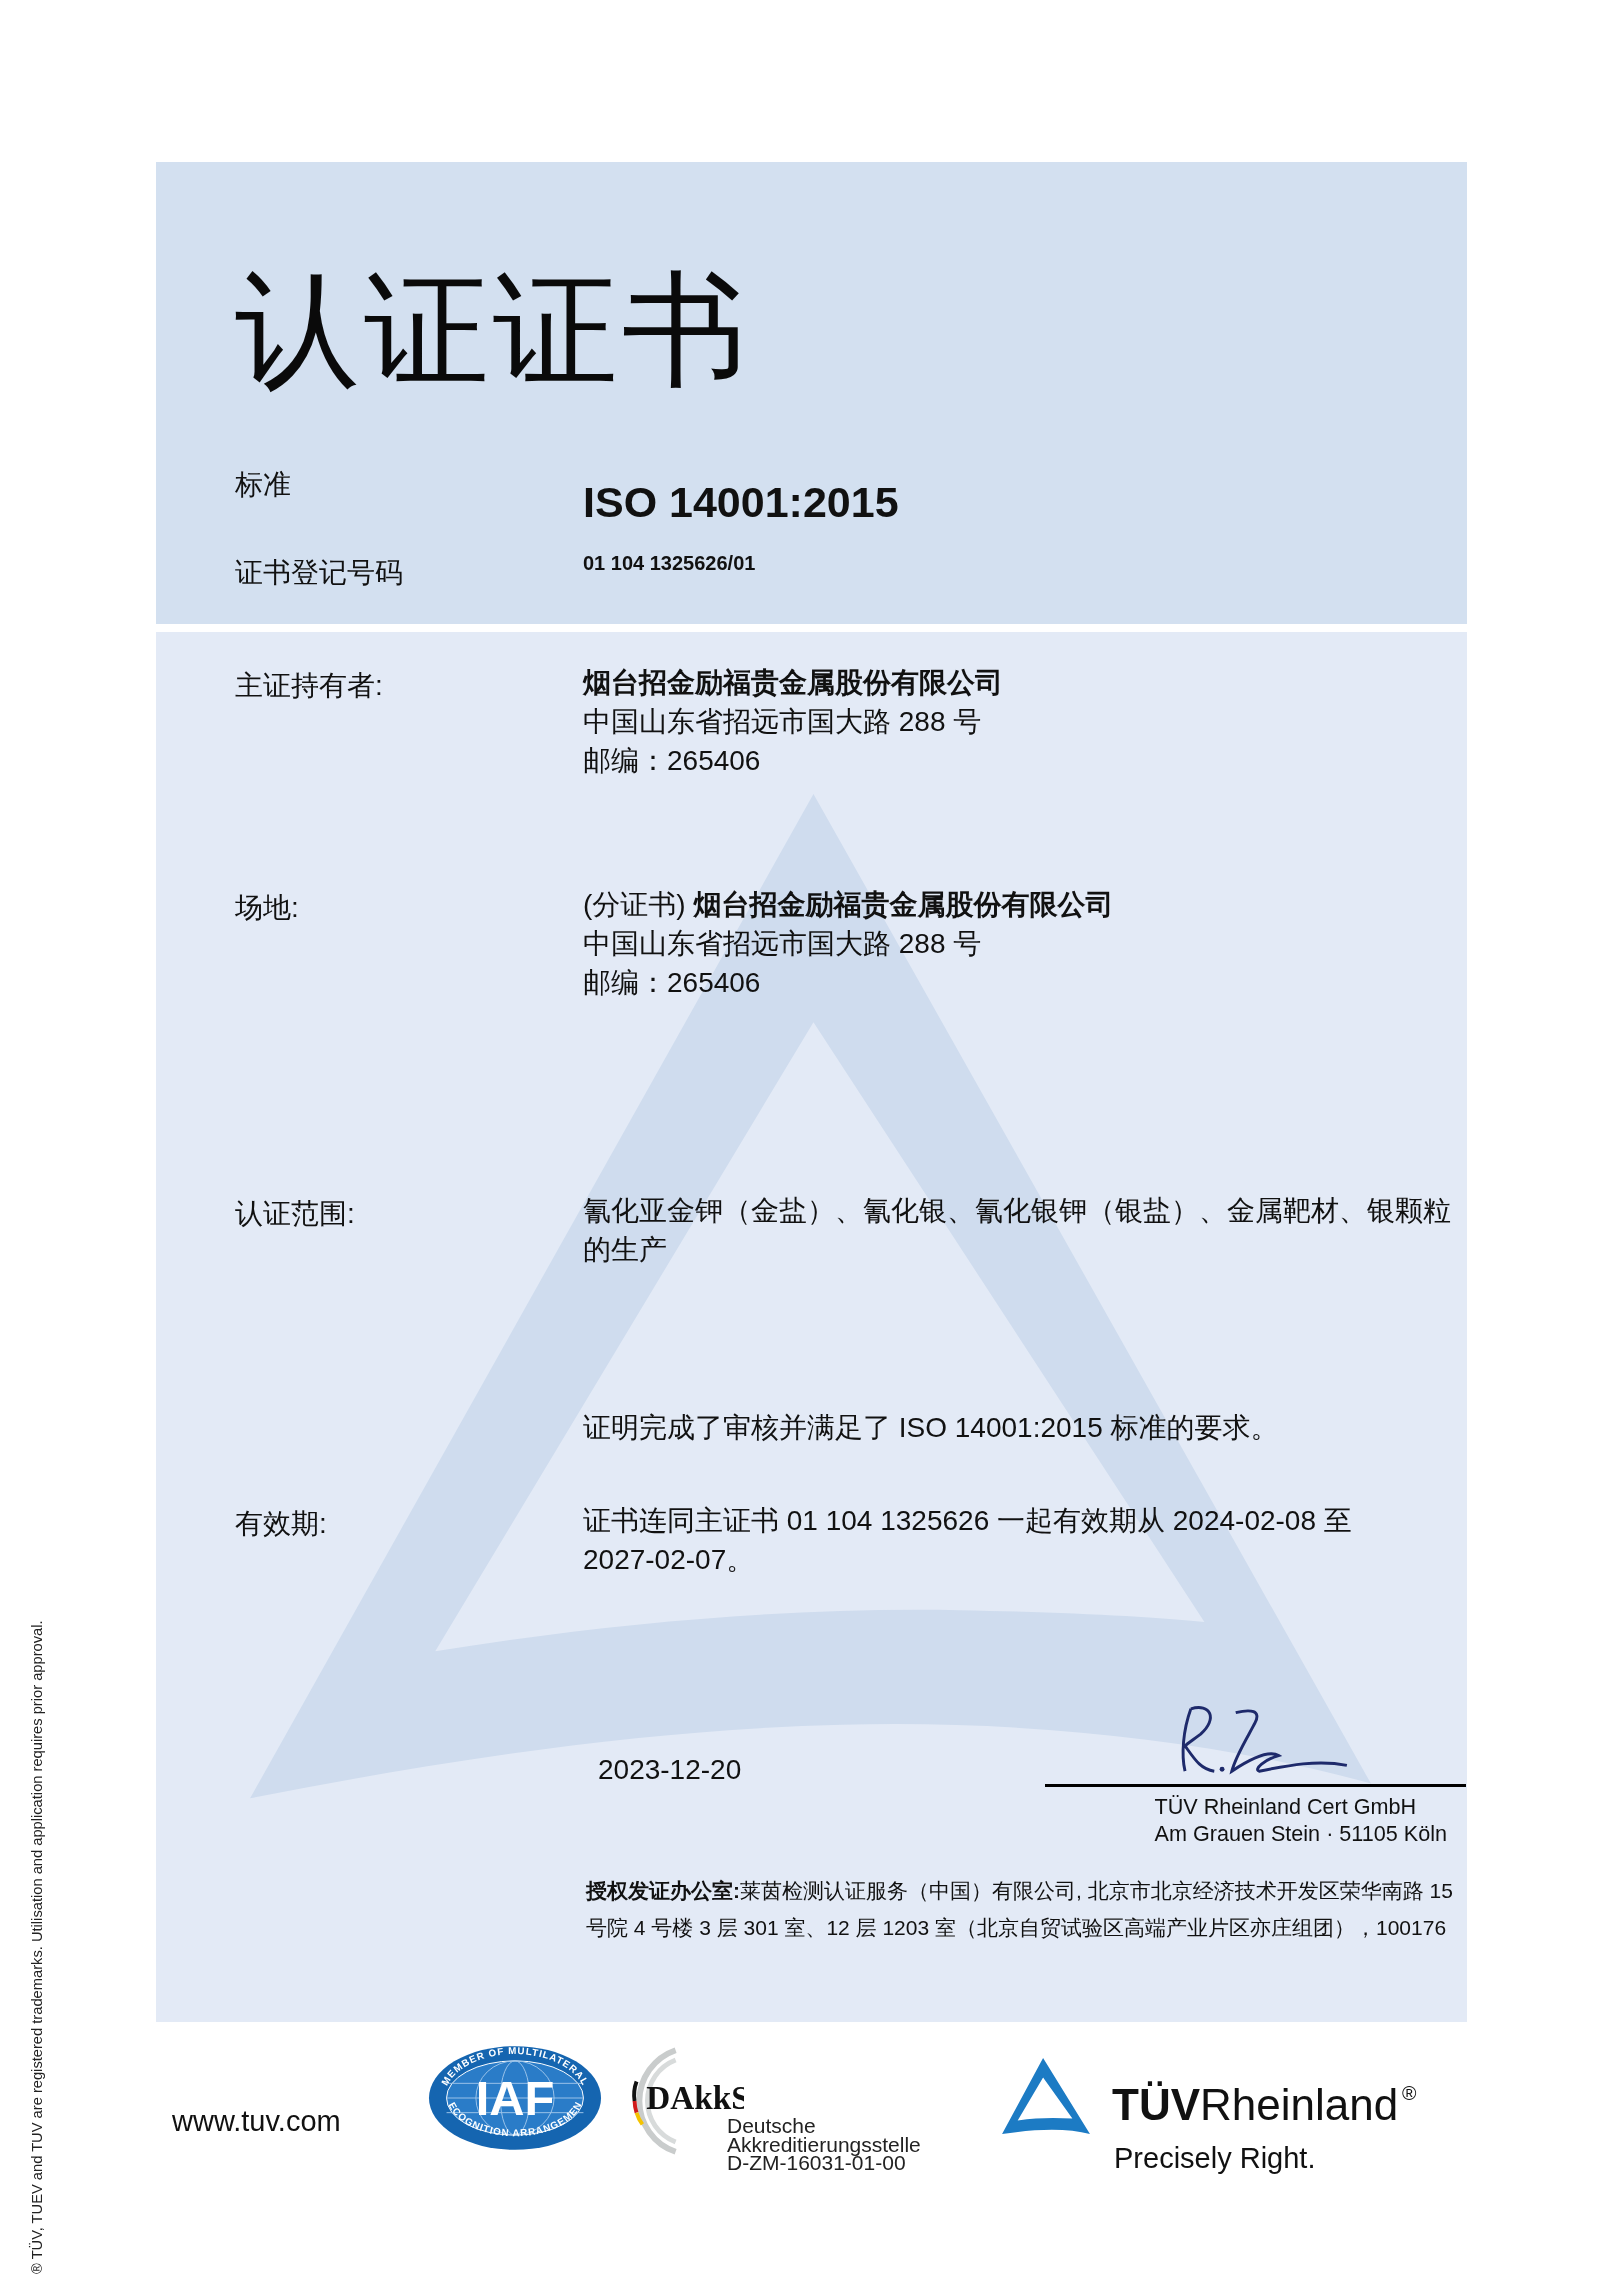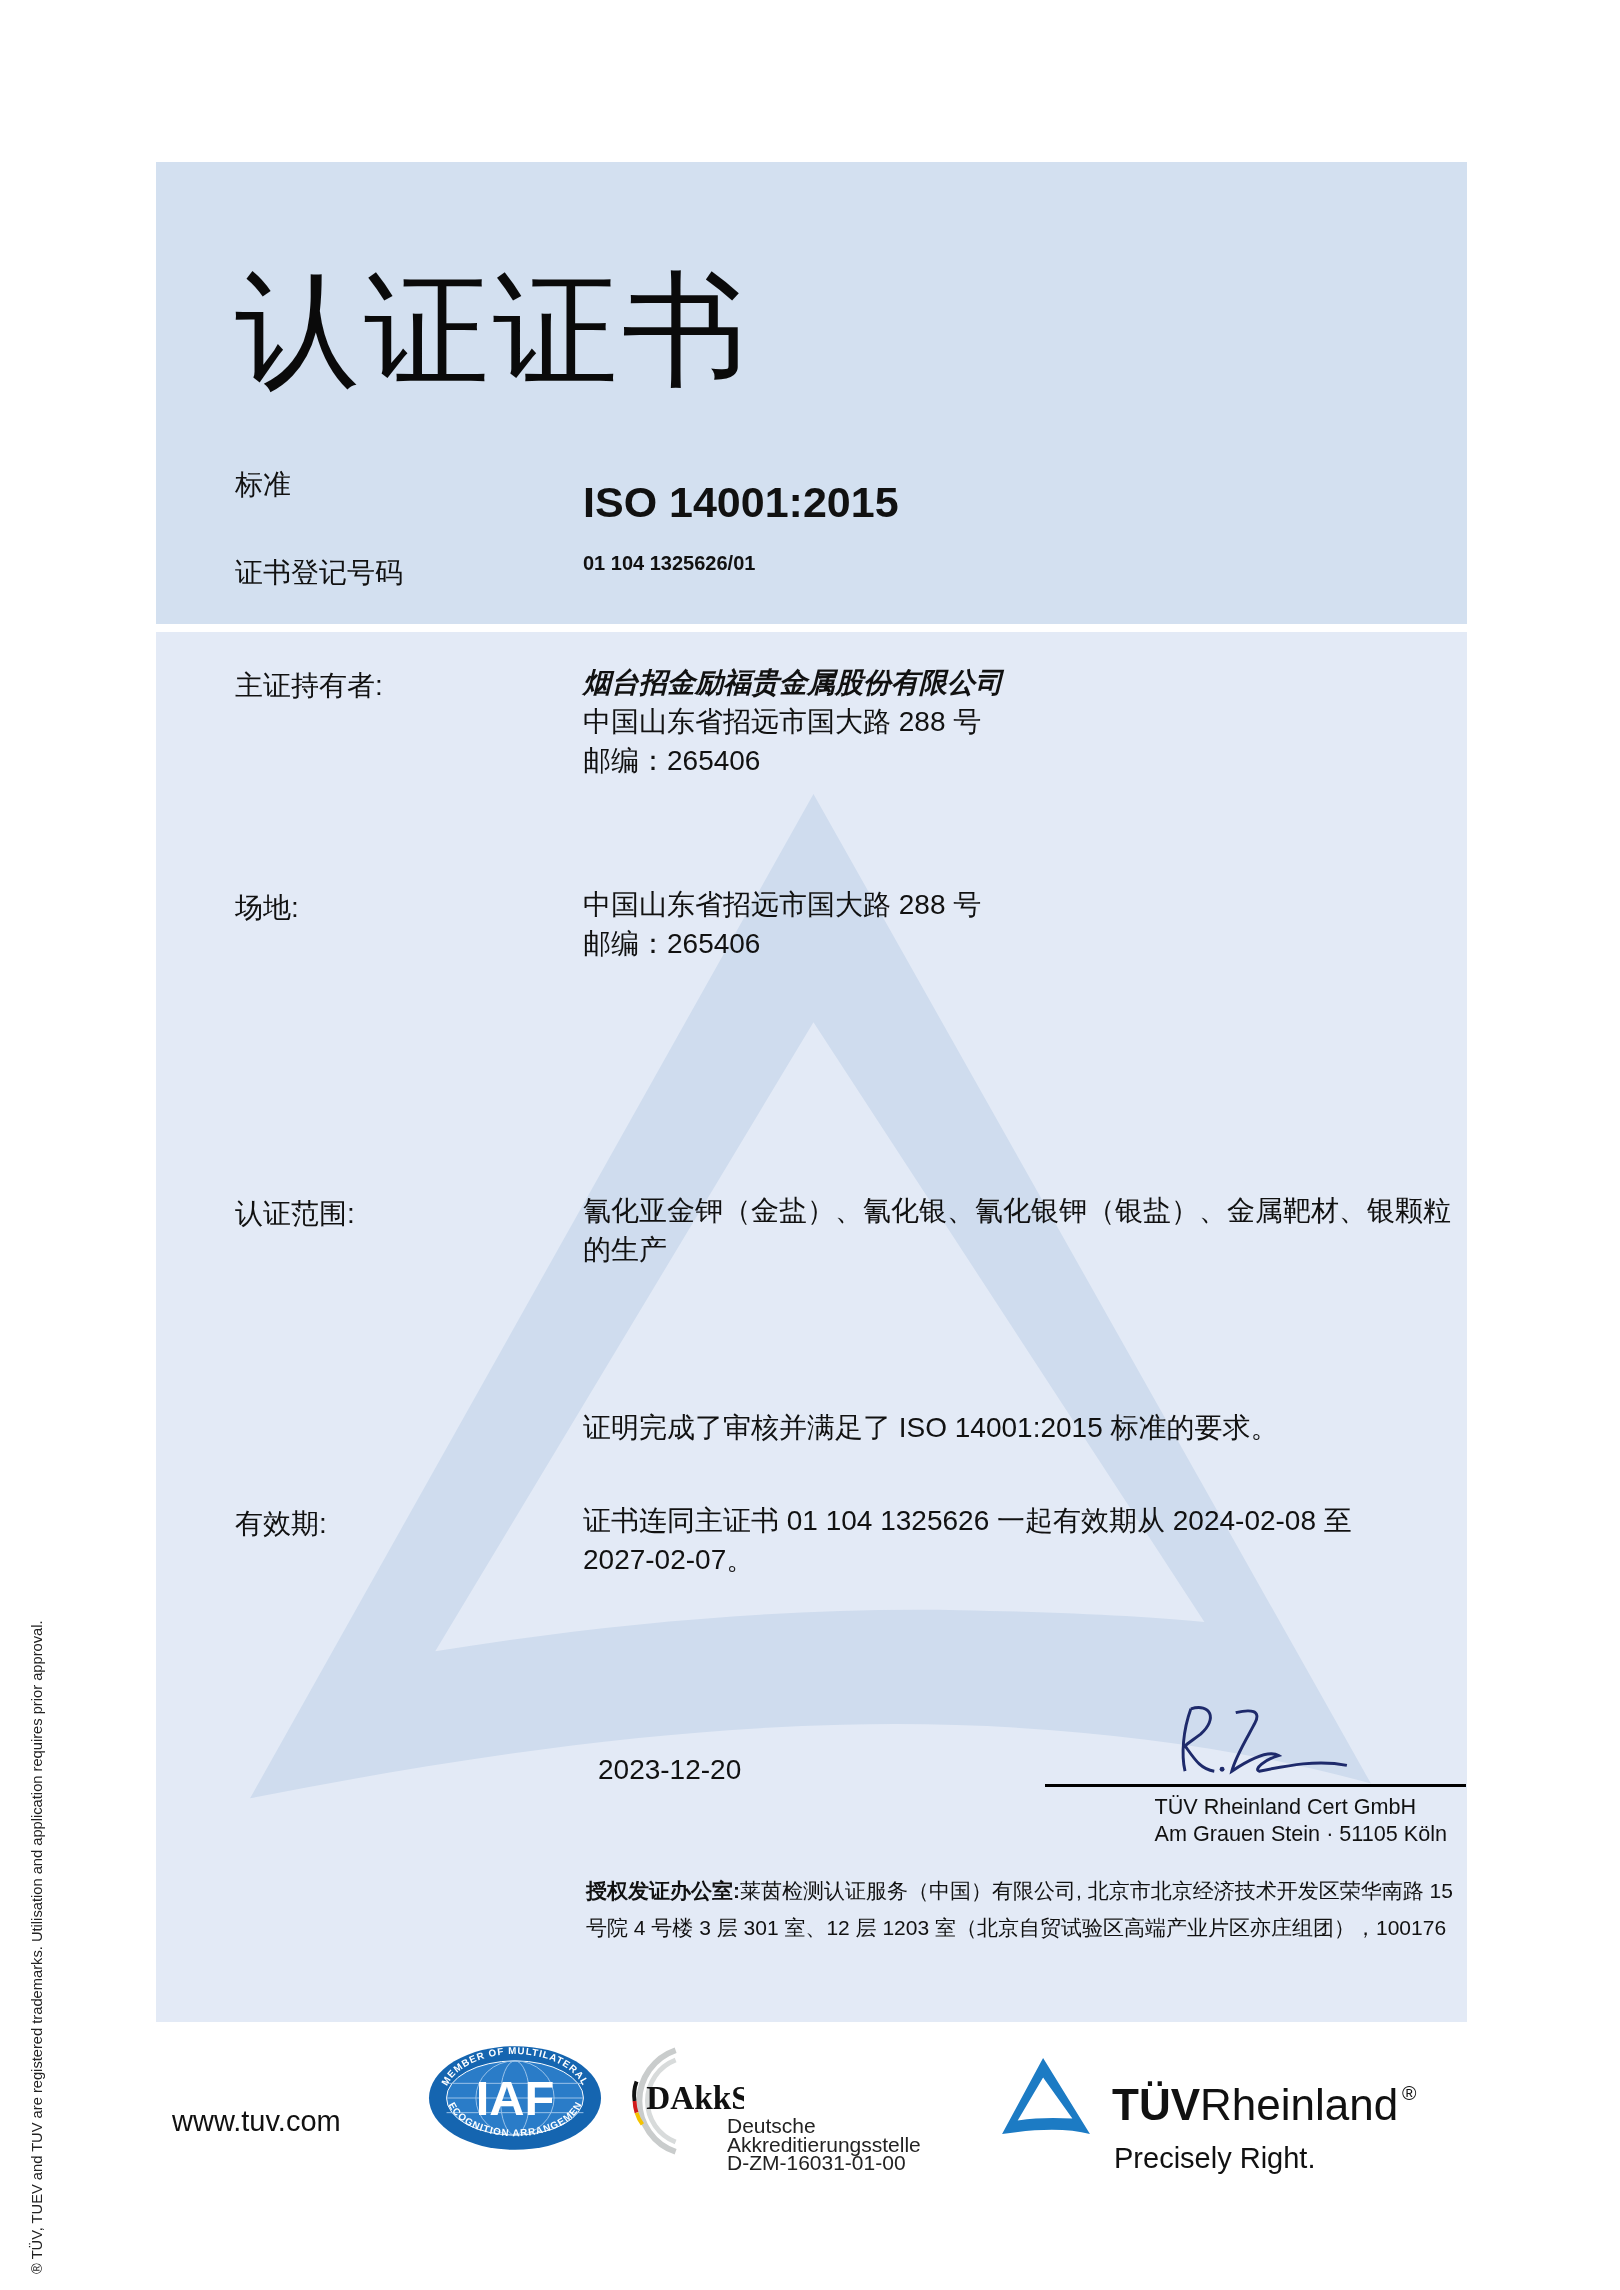--- a/index.html
+++ b/index.html
@@ -15,21 +15,21 @@
     position: absolute; left: 156px; top: 632px; width: 1311px; height: 1390px;
     background: #e3eaf6; overflow: hidden;
   }
   .watermark { position: absolute; left: 0; top: 0; }
   .title {
     position: absolute; left: 235px; top: 267px; font-size: 125px; letter-spacing: 3.9px;
     font-weight: normal; line-height: 1; color: #0a0a0a;
   }
   .lbl { position: absolute; left: 235px; font-size: 28px; color: #111; }
   .val { position: absolute; left: 583px; font-size: 28px; color: #111; line-height: 39px; }
-  .val .b { font-weight: bold; font-style: italic; }
+  .val .b { font-weight: bold; }
   .std { position: absolute; left: 583px; top: 478px; font-size: 43px; font-weight: bold; }
   .certno { position: absolute; left: 583px; top: 552px; font-size: 20px; font-weight: bold; }
   .line { display: block; white-space: nowrap; }
   .scope { position: absolute; left: 583px; top: 1191px; width: 882px; font-size: 28px; line-height: 39px; }
   .date { position: absolute; left: 598px; top: 1754px; font-size: 28px; }
   .sig { position: absolute; left: 1171px; top: 1701px; }
   .sigline { position: absolute; left: 1045px; top: 1784px; width: 421px; height: 2.9px; background: #000; }
   .issuer { position: absolute; right: 173px; top: 1794px; text-align: left; font-size: 21.6px; line-height: 26.5px; }
   .office { position: absolute; left: 586px; top: 1872px; width: 882px; font-size: 21px; line-height: 37px; }
   .office .b { font-weight: bold; }
@@ -68,20 +68,21 @@
 
 <div class="lbl" style="top:667px">主证持有者:</div>
 <div class="val" style="top:663px">
   <span class="line b">烟台招金励福贵金属股份有限公司</span>
   <span class="line">中国山东省招远市国大路 288 号</span>
   <span class="line">邮编：265406</span>
 </div>
 
 <div class="lbl" style="top:889px">场地:</div>
 <div class="val" style="top:885px">
+  <span class="line"><span>(分证书) </span><span class="b">烟台招金励福贵金属股份有限公司</span></span>
   <span class="line">中国山东省招远市国大路 288 号</span>
   <span class="line">邮编：265406</span>
 </div>
 
 <div class="lbl" style="top:1195px">认证范围:</div>
 <div class="scope">氰化亚金钾（金盐）、氰化银、氰化银钾（银盐）、金属靶材、银颗粒的生产</div>
 
 <div class="val" style="top:1408px">证明完成了审核并满足了 ISO 14001:2015 标准的要求。</div>
 
 <div class="lbl" style="top:1505px">有效期:</div>

